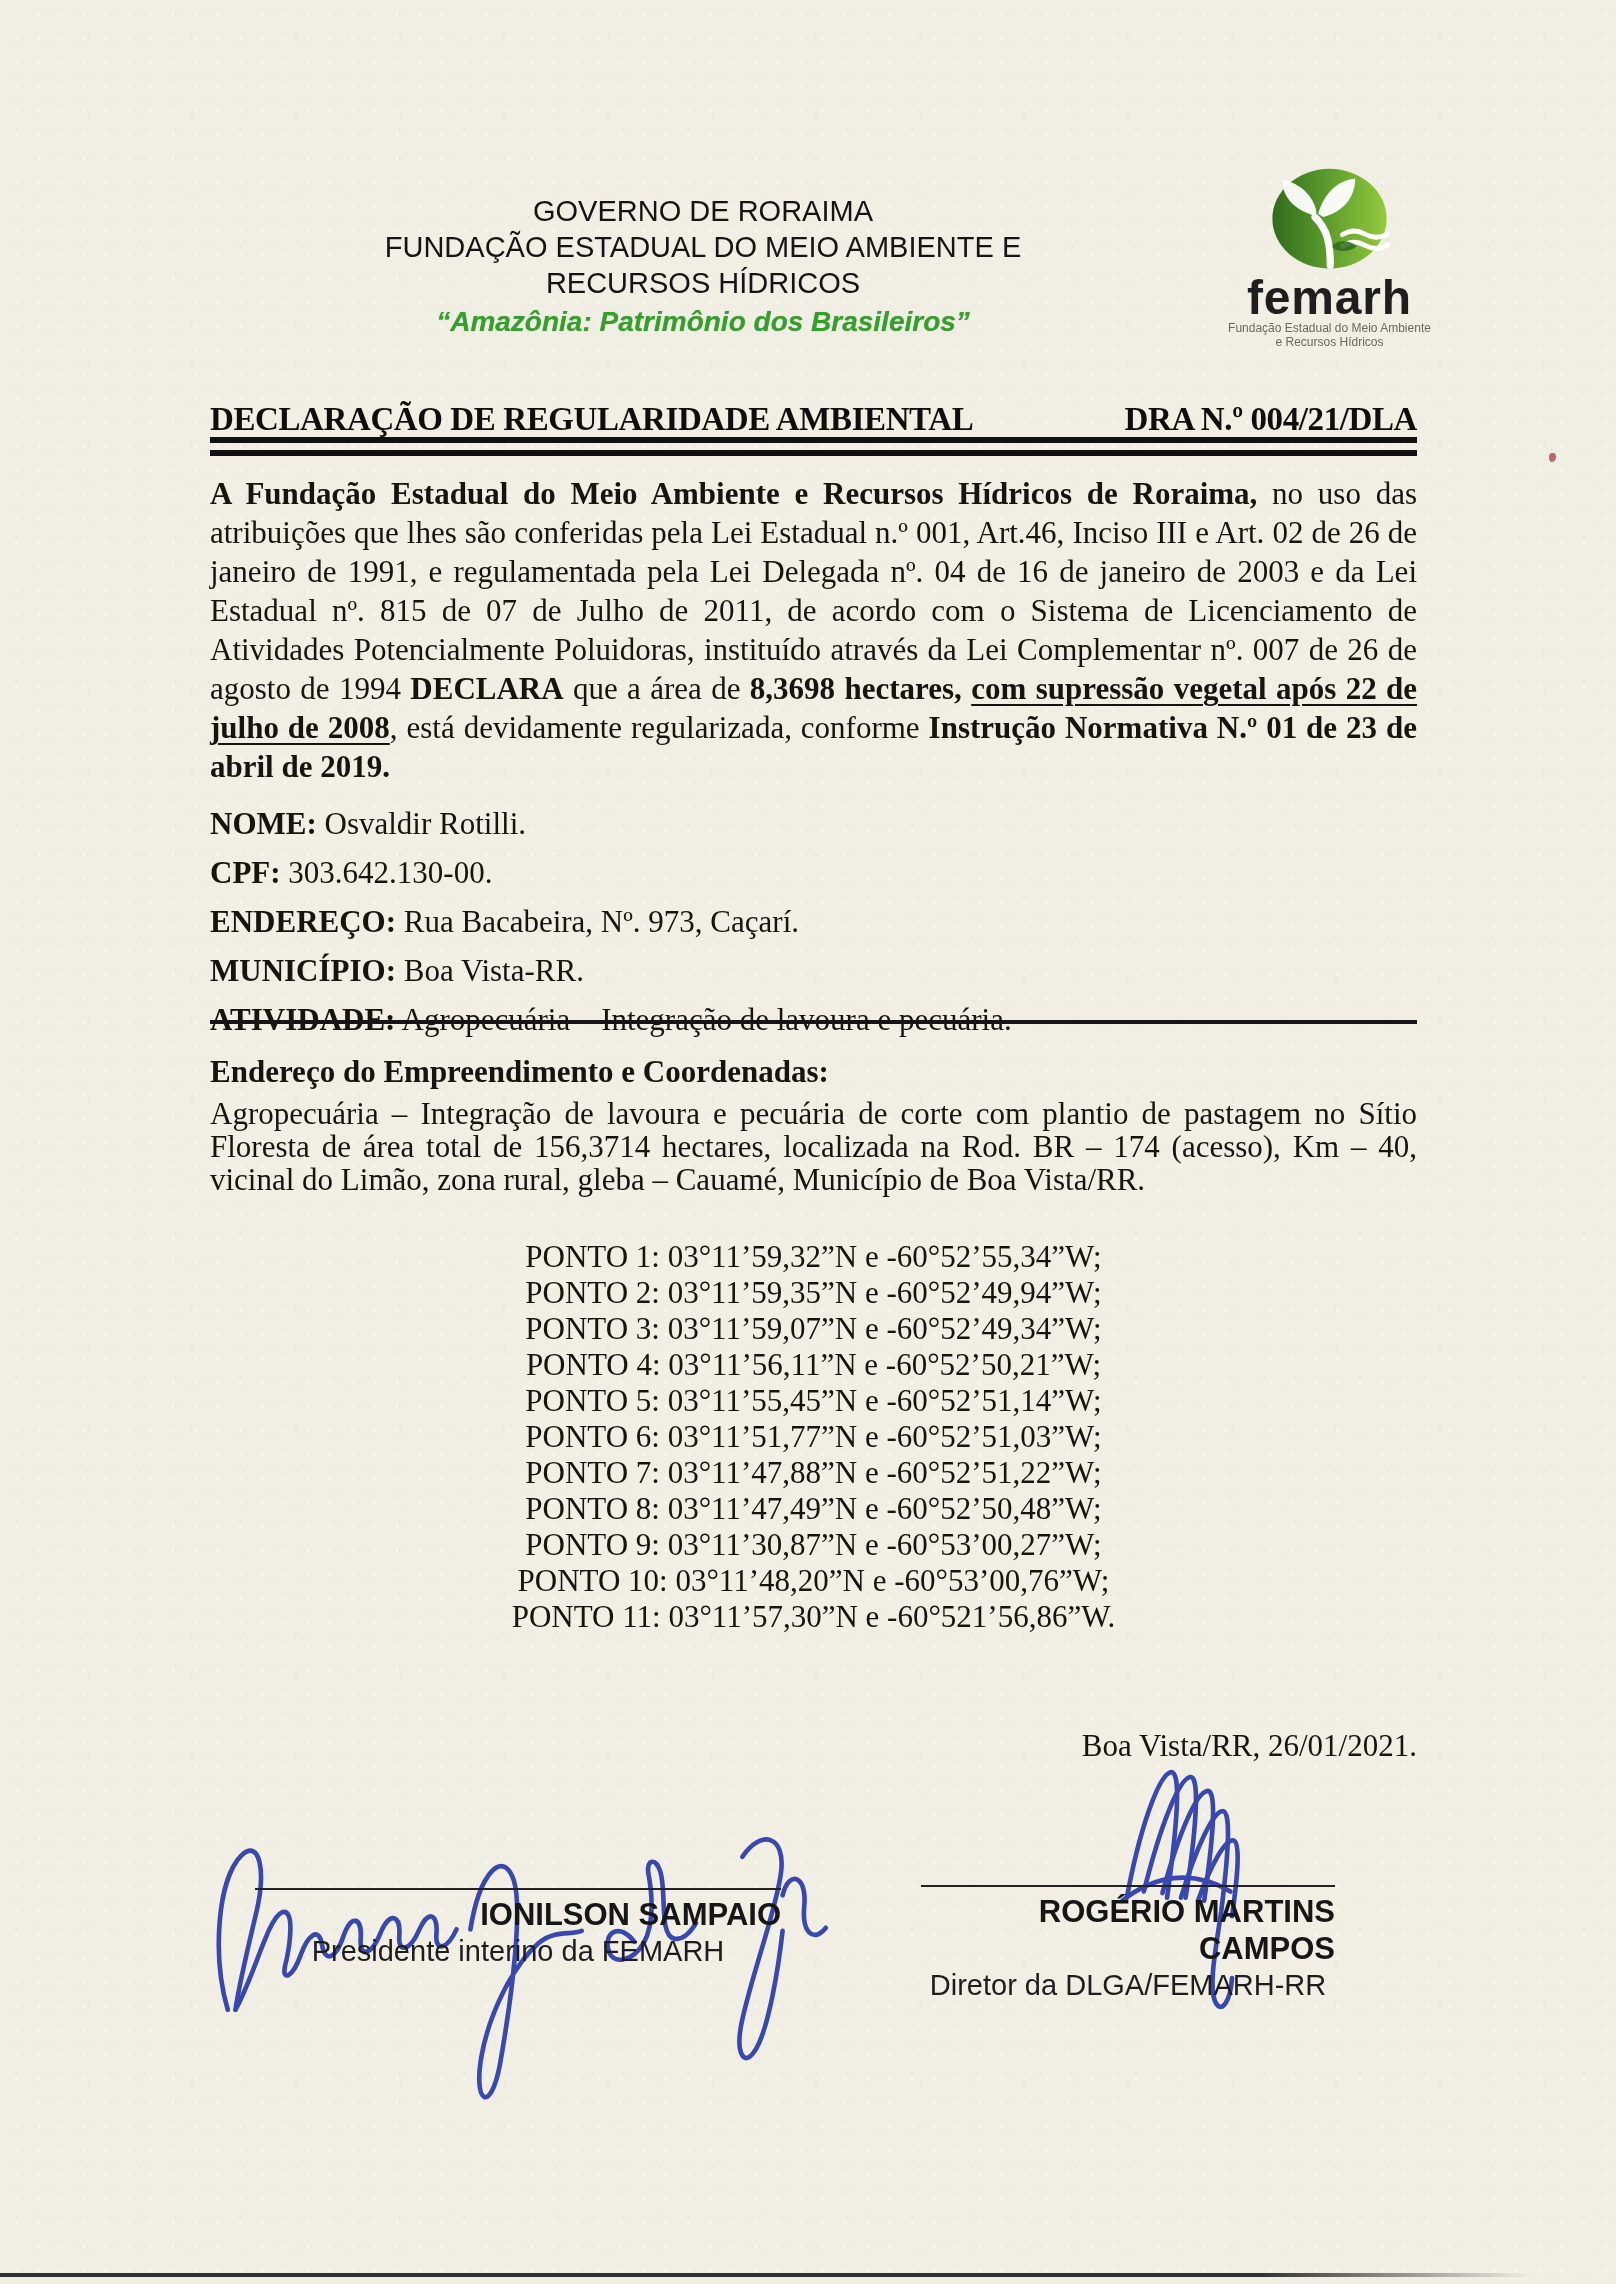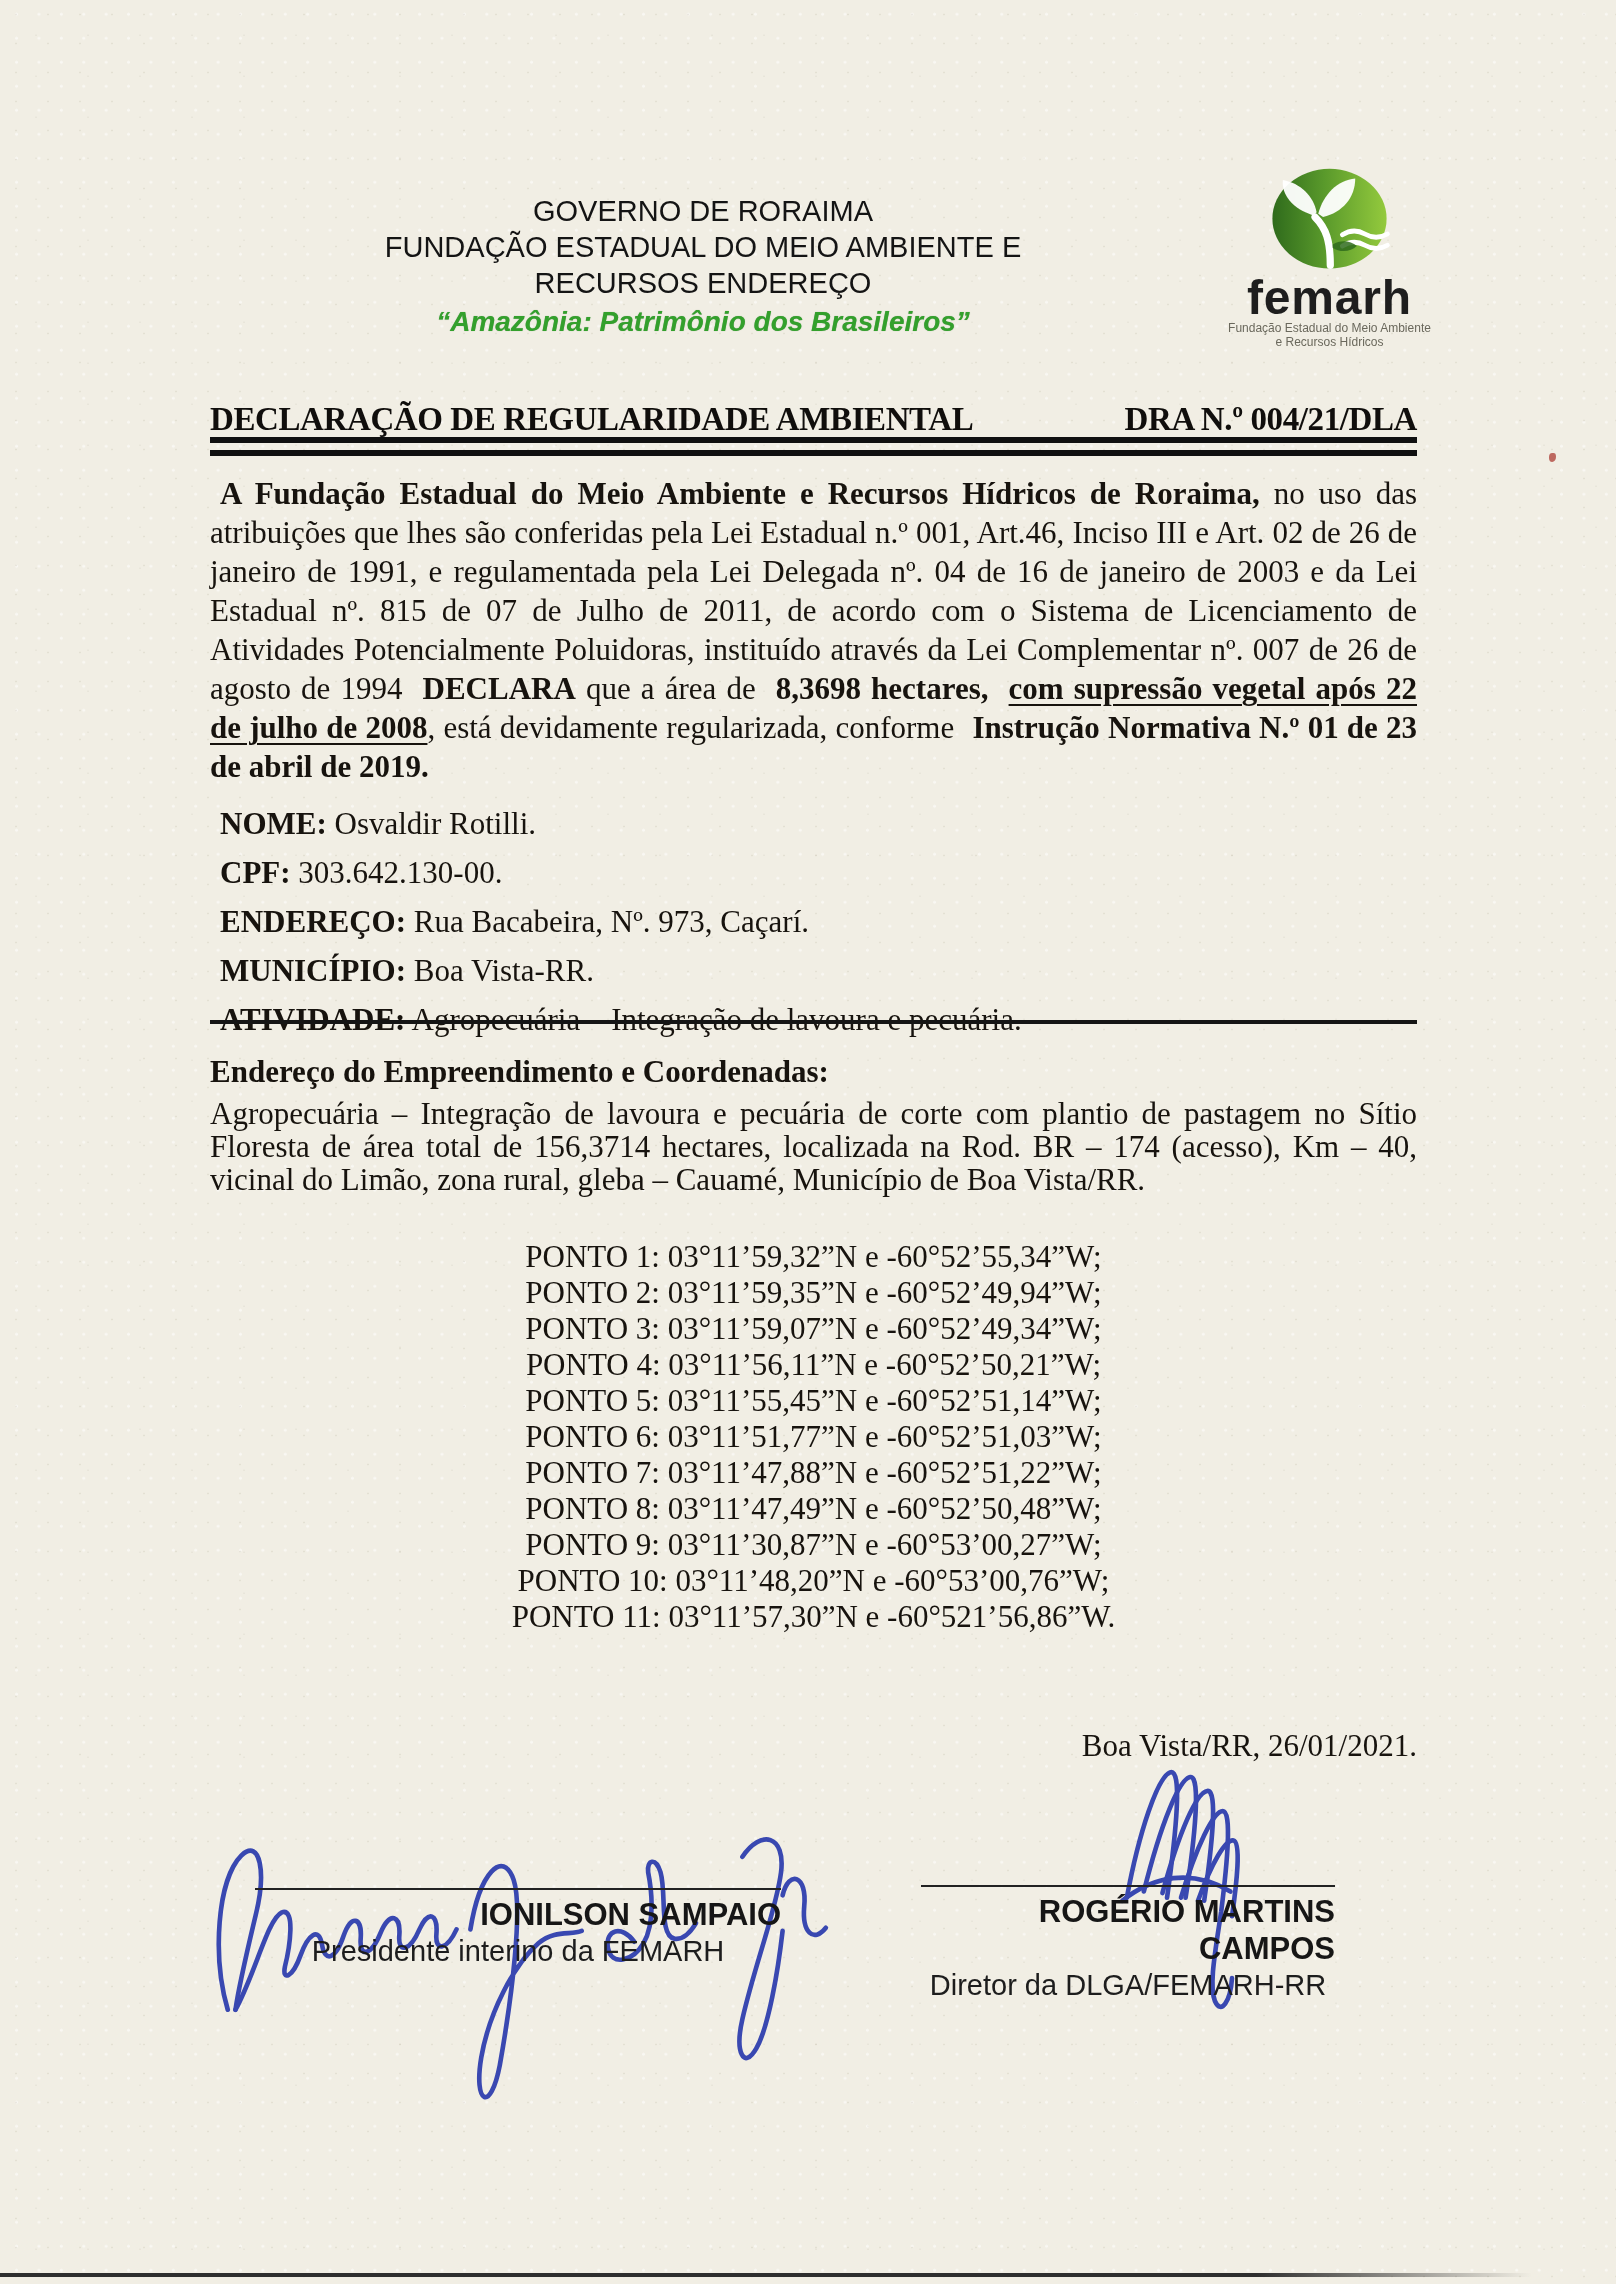--- a/index.html
+++ b/index.html
@@ -9,21 +9,21 @@
     background-image:
       radial-gradient(rgba(160,150,125,0.16) 0.9px, transparent 1.3px),
       radial-gradient(rgba(120,110,90,0.10) 0.8px, transparent 1.2px),
       radial-gradient(rgba(255,255,255,0.55) 1.2px, transparent 1.6px);
     background-size:32px 29px, 52px 41px, 22.4px 24px;
     background-position:0 0, 10px 14.7px, 5.4px 2.3px;
     font-family:"Liberation Serif", serif;
     color:#17130e;
   }
   .abs{position:absolute;}
-  .b{font-weight:700;margin-left:10px;}
+  .b{font-weight:700;}
   .u{text-decoration:underline; text-decoration-thickness:2.3px; text-underline-offset:4.6px;}
 
   
   .org-block{left:262px; top:193px; width:882px; text-align:center;
     font-family:"Liberation Sans", sans-serif; font-weight:400; font-size:29px; line-height:36px; color:#141414;}
   .motto{left:262px; top:306px; width:882px; text-align:center;
     font-family:"Liberation Sans", sans-serif; font-weight:700; font-style:italic;
     font-size:28px; color:#33a02c; text-shadow:0 0 0.8px rgba(20,80,20,.45);}
 
   
@@ -62,21 +62,21 @@
   .speck{left:1549px; top:453px; width:7px; height:9.3px; background:#b0473f; border-radius:50% 40% 60% 50%; opacity:.8;}
 </style>
 </head>
 <body>
 
 <div class="page">
 
   <div class="abs org-block">
     <div>GOVERNO DE RORAIMA</div>
     <div>FUNDAÇÃO ESTADUAL DO MEIO AMBIENTE E</div>
-    <div>RECURSOS ENDEREÇO</div>
+    <div>RECURSOS HÍDRICOS</div>
   </div>
   <div class="abs motto">“Amazônia: Patrimônio dos Brasileiros”</div>
 
   <div class="abs logo-block">
     <svg width="193" height="105" viewBox="0 0 240 130">
       <defs>
         <linearGradient id="lg" x1="0" y1="0" x2="1" y2="0">
           <stop offset="0%" stop-color="#2f6b1c"></stop>
           <stop offset="45%" stop-color="#59992b"></stop>
           <stop offset="100%" stop-color="#94ca3d"></stop>

